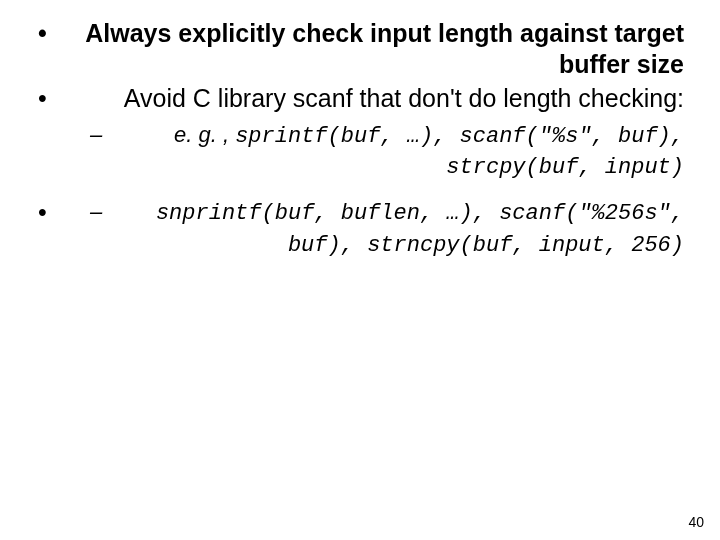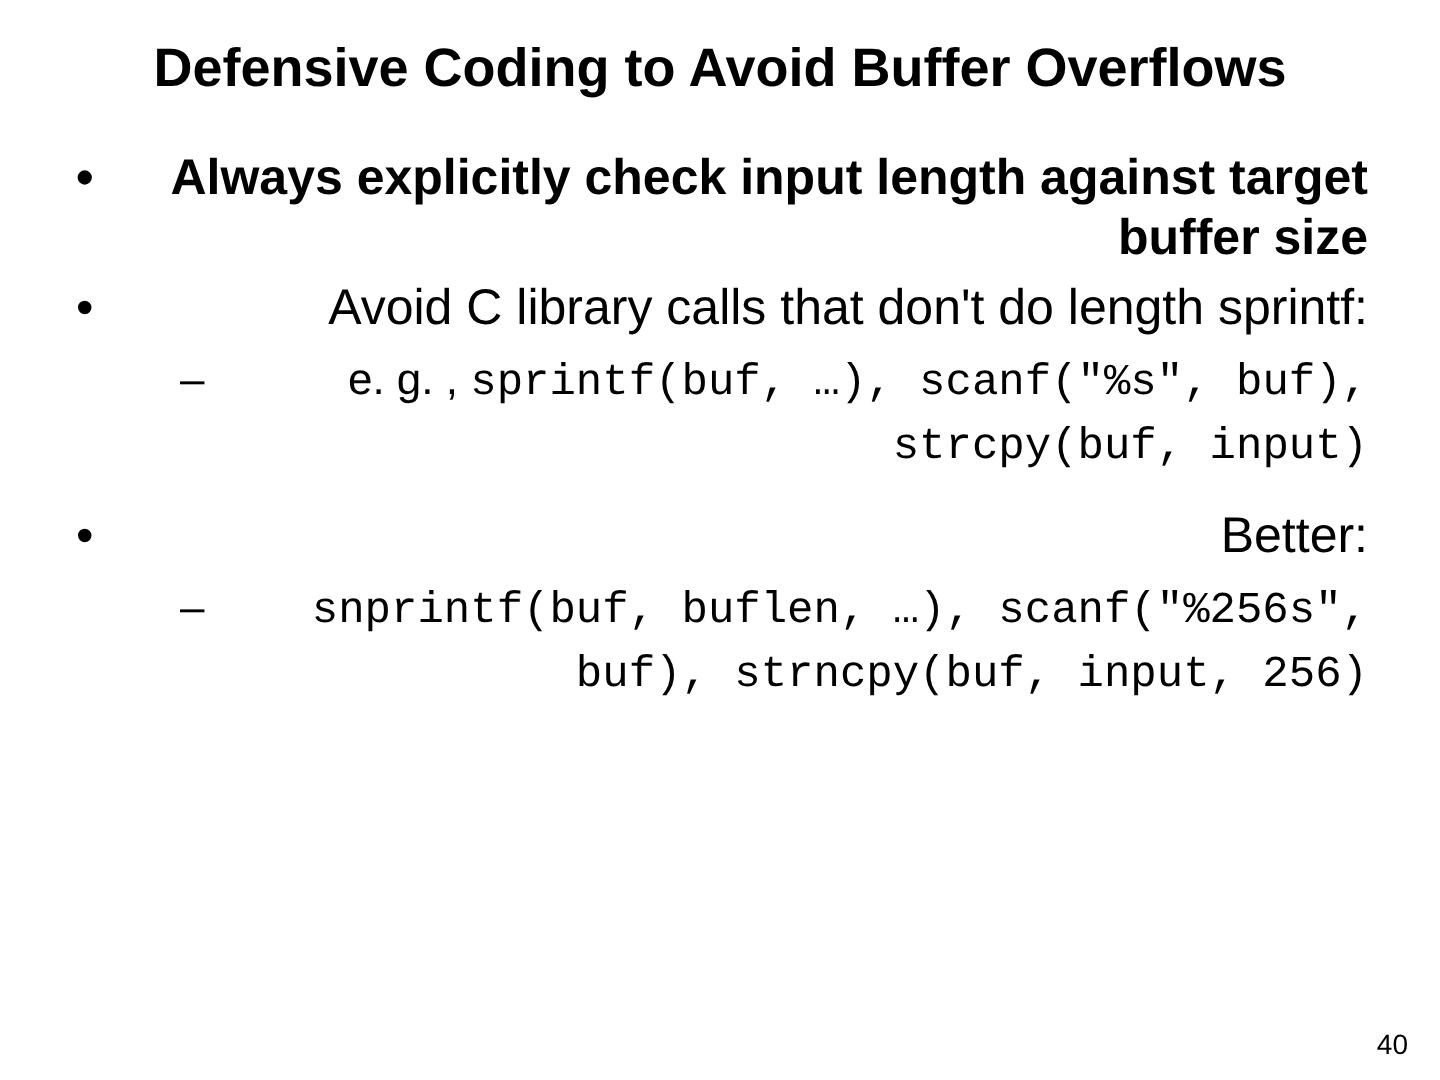--- a/index.html
+++ b/index.html
@@ -50,20 +50,21 @@
   ul.sub {
     list-style: none;
     margin: 6px 0 14px 0;
     padding: 0 0 0 26px;
   }
   ul.sub > li {
     position: relative;
     padding-left: 24px;
     font-size: 22px;
     line-height: 1.35;
+    font-style: italic;
   }
   ul.sub > li::before {
     content: "–";
     position: absolute;
     left: 0;
     top: 0;
     font-size: 22px;
   }
   .mono {
     font-family: "Courier New", Courier, monospace;
@@ -75,39 +76,37 @@
     bottom: 10px;
     font-size: 14px;
     font-family: Verdana, Geneva, sans-serif;
   }
 </style>
 </head>
 <body>
 
 <div class="slide">
 
-  <div class="title">Defensive Coding to Avoid Buffer Overflows</div>
 
   <ul class="top">
 
     <li class="bold">
       <span>Always explicitly check input length against target buffer size</span>
     </li>
 
     <li>
-      <span>Avoid C library calls that don't do length sprintf:</span>
+      <span>Avoid C library scanf that don't do length checking:</span>
       <ul class="sub">
         <li>
           <span>e. g. , </span><span class="mono">sprintf(buf, …), scanf("%s", buf), strcpy(buf, input)</span>
         </li>
       </ul>
     </li>
 
     <li>
-      <span>Better:</span>
       <ul class="sub">
         <li>
           <span class="mono">snprintf(buf, buflen, …), scanf("%256s", buf), strncpy(buf, input, 256)</span>
         </li>
       </ul>
     </li>
 
   </ul>
 
   <div class="pagenum">40</div>

